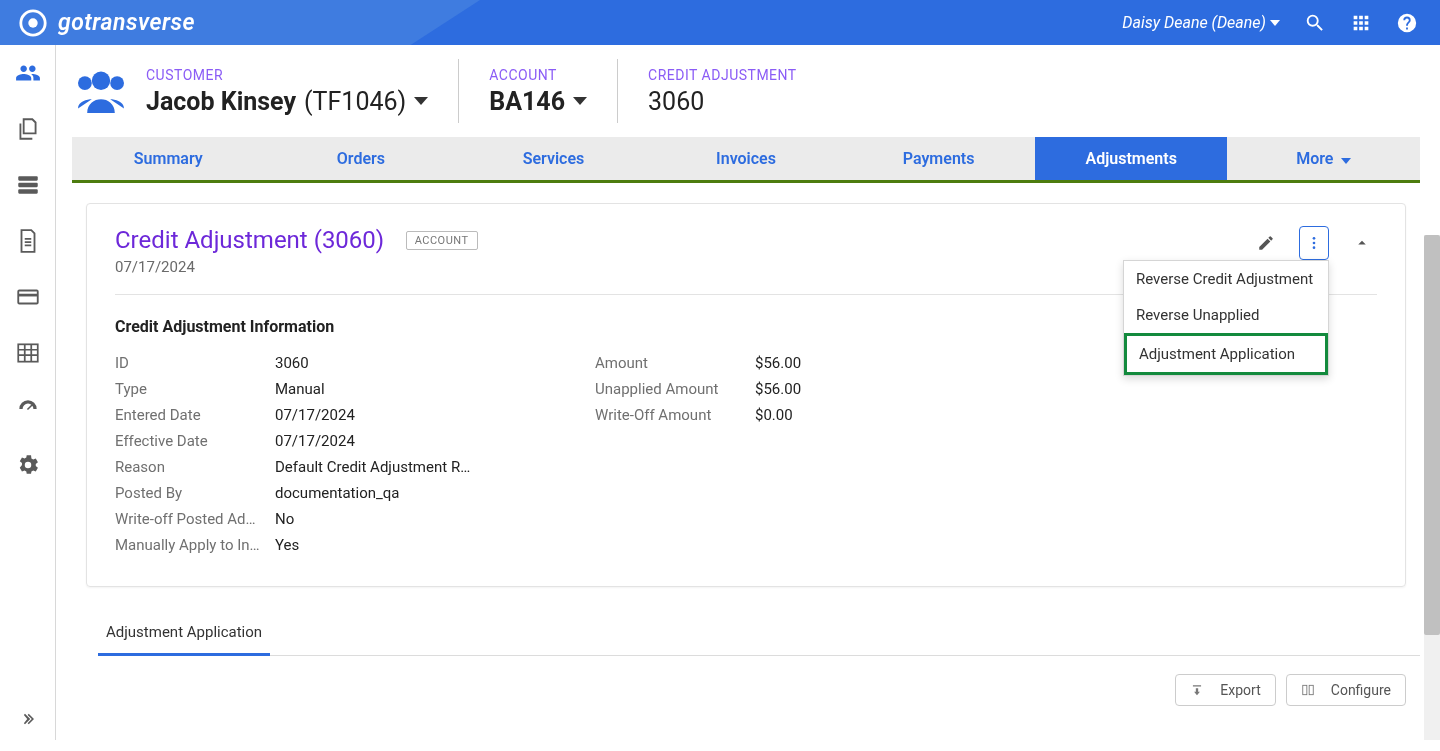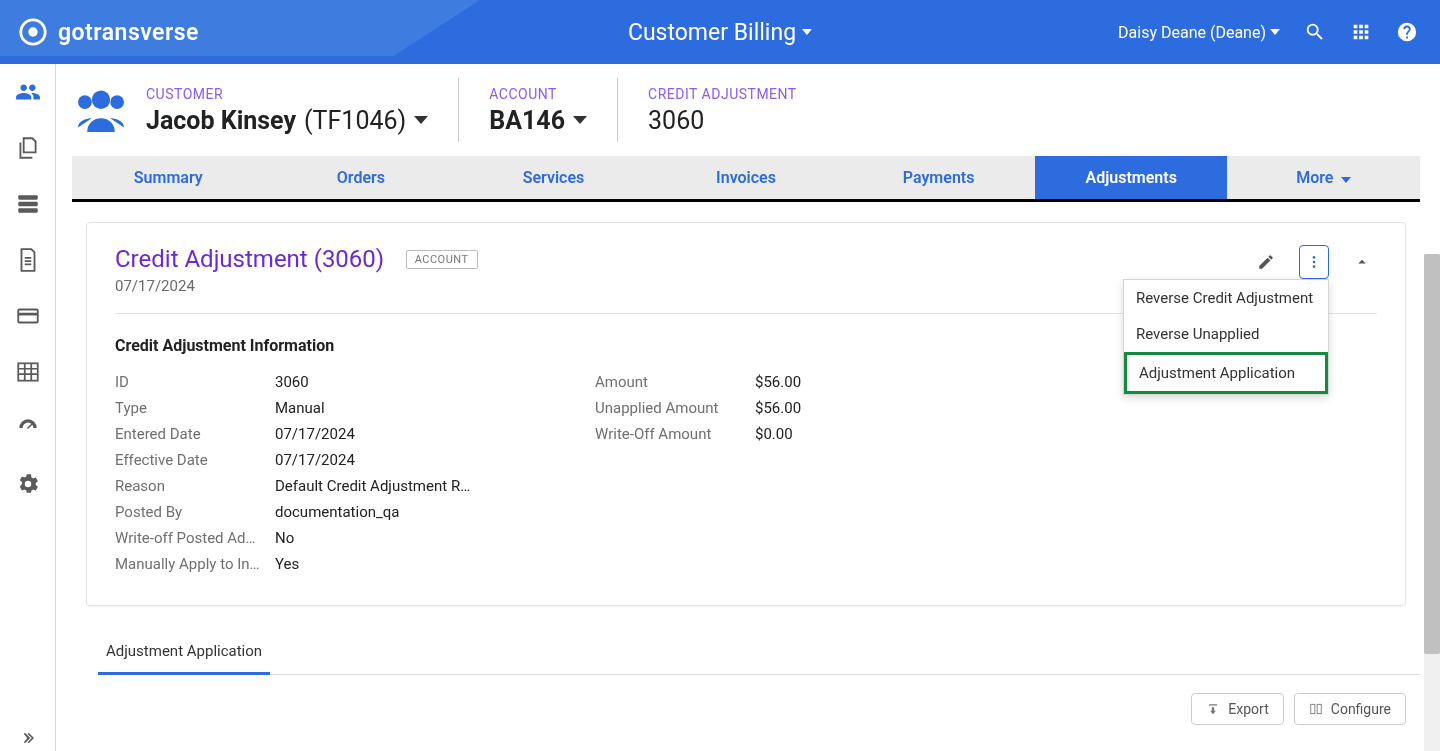--- a/index.html
+++ b/index.html
@@ -1,19 +1,19 @@
 <!DOCTYPE html>
 <html><head>
 <meta charset="utf-8">
 <style>
 * { box-sizing: border-box; margin: 0; padding: 0; }
 body { font-family: -apple-system, BlinkMacSystemFont, "Segoe UI", Roboto, Arial, sans-serif; font-size: 14px; color: #333; background: #fff; }
 
 
-.topbar { height: 64px; background: #2d6cdf; color: #fff; display: flex; align-items: center; position: relative; overflow: hidden; }
+.topbar { height: 45px; background: #2d6cdf; color: #fff; display: flex; align-items: center; position: relative; overflow: hidden; font-style: italic; }
 .topbar-diag { position: absolute; left: 0; top: 0; width: 480px; height: 56px; background: #3f7ce0; clip-path: polygon(0 0, 100% 0, 82% 100%, 0 100%); }
 .logo { position: relative; display: flex; align-items: center; gap: 10px; margin-left: 18px; z-index: 2; }
 .logo svg { width: 30px; height: 30px; }
 .logo-text { font-size: 23px; font-weight: 600; letter-spacing: .5px; }
 .topbar-center { position: absolute; left: 50%; transform: translateX(-50%); font-size: 23px; display: flex; align-items: center; gap: 6px; z-index: 2; }
 .topbar-right { margin-left: auto; display: flex; align-items: center; gap: 24px; padding-right: 22px; z-index: 2; }
 .user-link { color: #fff; font-size: 16px; display: flex; align-items: center; gap: 4px; }
 .top-icon { width: 22px; height: 22px; fill: #fff; cursor: pointer; }
 .caret-down { width: 0; height: 0; border-left: 5px solid transparent; border-right: 5px solid transparent; border-top: 6px solid #fff; display: inline-block; }
 
@@ -32,21 +32,21 @@
 .crumb-row { display: flex; align-items: center; gap: 30px; }
 .crumb-block { display: flex; align-items: center; gap: 16px; }
 .crumb-block.sep { border-left: 1px solid #ccc; padding-left: 30px; height: 64px; }
 .crumb-icon svg { width: 58px; height: 46px; fill: #2d6cdf; }
 .crumb-label { font-size: 14px; color: #8b5cf6; letter-spacing: .5px; margin-bottom: 4px; }
 .crumb-value { font-size: 25px; color: #222; font-weight: 400; display: flex; align-items: center; gap: 8px; }
 .crumb-value strong { font-weight: 700; }
 .caret-dark { width: 0; height: 0; border-left: 7px solid transparent; border-right: 7px solid transparent; border-top: 8px solid #333; display: inline-block; }
 
 
-.tabs { margin-top: 14px; display: flex; background: #ebebeb; border-bottom: 3px solid #000000; }
+.tabs { margin-top: 14px; display: flex; background: #ebebeb; border-bottom: 3px solid #4d7c0f; }
 .tab { flex: 1; text-align: center; padding: 12px 0; color: #2d6cdf; font-weight: 600; cursor: pointer; font-size: 16px; }
 .tab.active { background: #2d6cdf; color: #fff; }
 .tab.more { position: relative; }
 .tab.more .caret-down { border-top-color: #2d6cdf; margin-left: 4px; }
 
 
 .card { margin: 20px 14px 0 14px; border: 1px solid #e3e3e3; border-radius: 4px; padding: 22px 28px 28px 28px; box-shadow: 0 1px 2px rgba(0,0,0,.05); position: relative; }
 .card-titlebar { display: flex; align-items: flex-start; }
 .card-title { font-size: 24px; color: #6d28d9; font-weight: 400; }
 .badge { display: inline-block; margin-left: 18px; border: 1px solid #bbb; color: #777; font-size: 11px; letter-spacing: .5px; padding: 2px 8px; border-radius: 2px; vertical-align: middle; position: relative; top: -4px; }
@@ -71,42 +71,38 @@
 .info-row { display: flex; padding: 4px 0; }
 .info-label { width: 160px; color: #707070; font-size: 15px; white-space: nowrap; overflow: hidden; text-overflow: ellipsis; }
 .info-value { color: #222; font-size: 15px; white-space: nowrap; overflow: hidden; text-overflow: ellipsis; max-width: 210px; }
 
 
 .subtabs { margin: 24px 0 0 26px; border-bottom: 1px solid #dcdcdc; display: flex; }
 .subtab { padding: 12px 8px; font-size: 15px; color: #333; border-bottom: 3px solid #2d6cdf; margin-bottom: -1px; cursor: pointer; }
 
 
 .footer-btns { display: flex; justify-content: flex-end; gap: 10px; padding: 18px 14px 14px 0; }
-.footer-btn { border: 1px solid #ccc; background: #fff; border-radius: 4px; padding: 7px 14px; font-size: 14px; color: #555; display: flex; align-items: center; gap: 8px; cursor: pointer; }
+.footer-btn { border: 1px solid #ccc; background: #fff; border-radius: 4px; padding: 7px 14px; font-size: 14px; color: #555; display: flex; align-items: center; gap: 16px; cursor: pointer; }
 .footer-btn svg { width: 14px; height: 14px; fill: #777; }
 
 
 .scroll-track { position: absolute; right: 0; top: 190px; bottom: 0; width: 16px; background: #f0f0f0; }
 .scroll-thumb { position: absolute; top: 0; height: 400px; width: 16px; background: #c0c0c0; border-radius: 2px; }
 </style>
 </head>
 <body>
 
 <div class="topbar">
   <div class="topbar-diag"></div>
   <div class="logo">
     <svg viewBox="0 0 32 32">
         <circle cx="16" cy="16" r="13" fill="none" stroke="#fff" stroke-width="3"></circle>
         <circle cx="16" cy="16" r="5" fill="#fff"></circle>
       </svg>
     <span class="logo-text">gotransverse</span>
-  </div>
-  <div class="topbar-center">
-    <span>Customer Billing</span>
-    <span class="caret-down"></span>
   </div>
   <div class="topbar-right">
     <div class="user-link">
       <span>Daisy Deane (Deane)</span>
       <span class="caret-down"></span>
     </div>
     <svg class="top-icon" viewBox="0 0 24 24">
         <path d="M15.5 14h-.79l-.28-.27A6.471 6.471 0 0016 9.5 6.5 6.5 0 109.5 16c1.61 0 3.09-.59 4.23-1.57l.27.28v.79l5 4.99L20.49 19l-4.99-5zm-6 0C7.01 14 5 11.99 5 9.5S7.01 5 9.5 5 14 7.01 14 9.5 11.99 14 9.5 14z"></path>
       </svg>
     <svg class="top-icon" viewBox="0 0 24 24">

